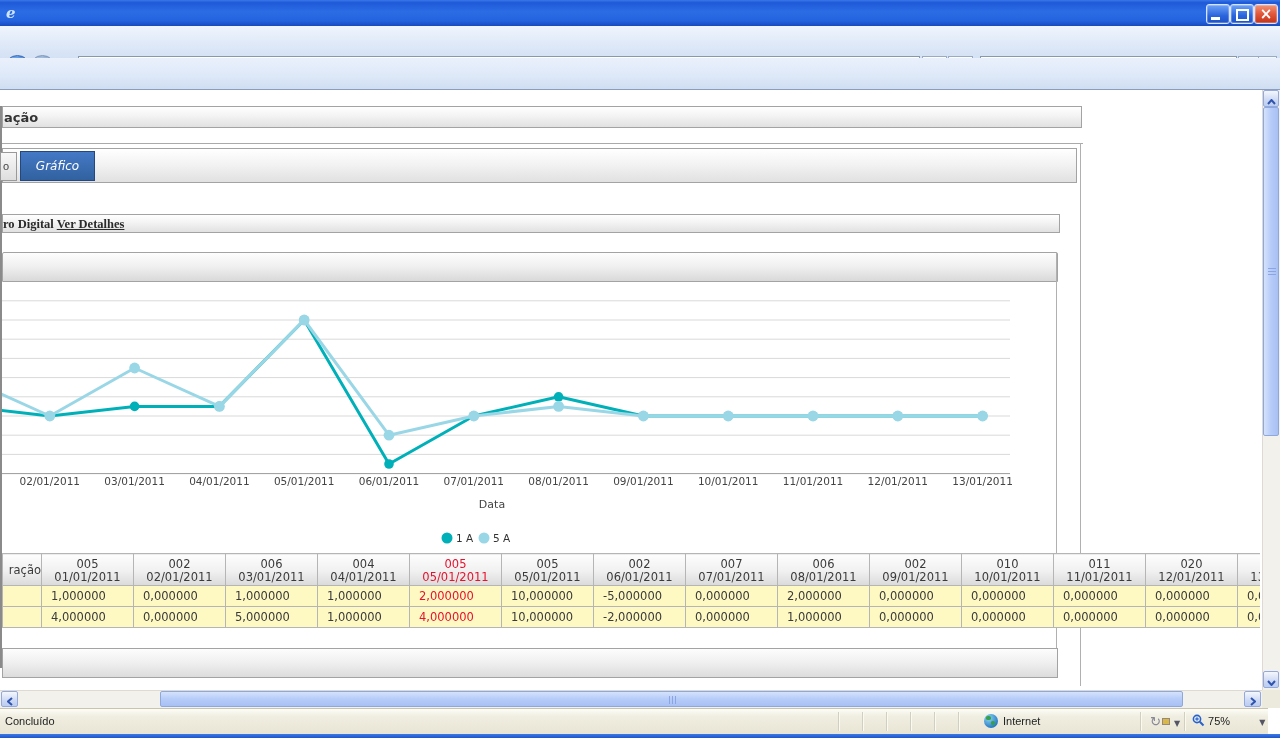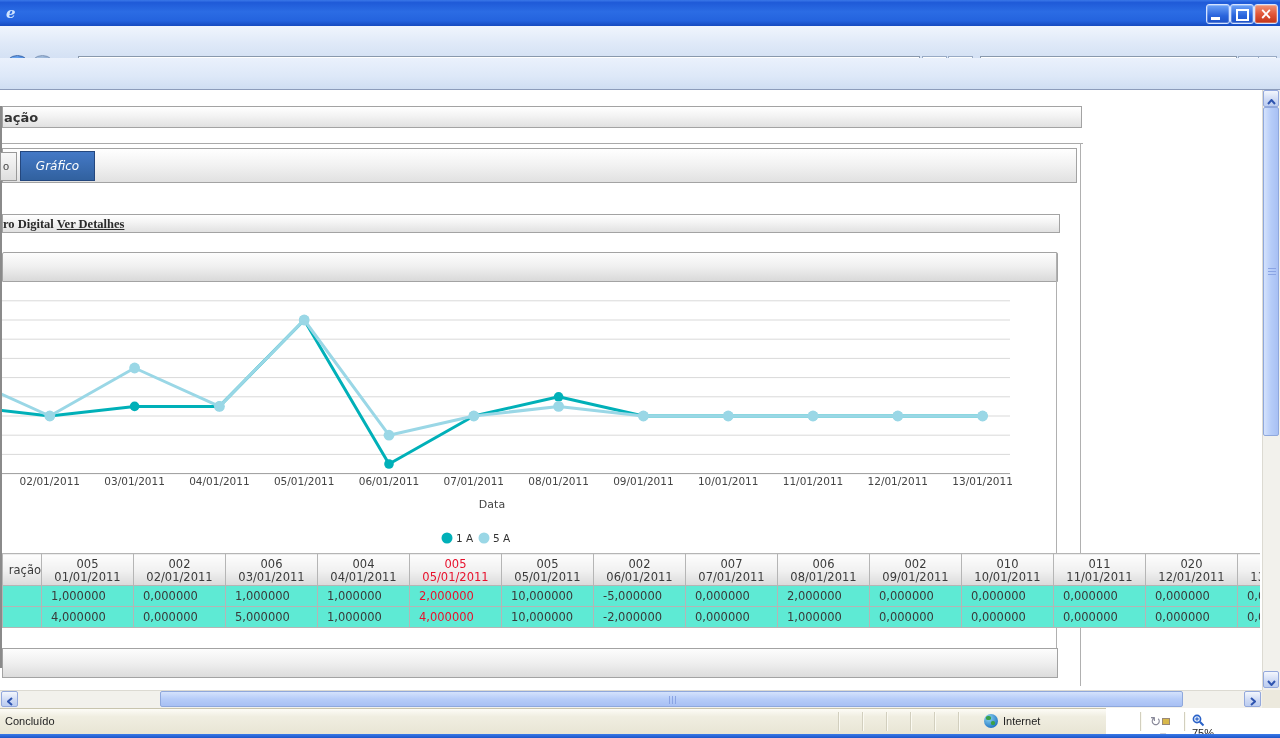--- a/index.html
+++ b/index.html
@@ -91,21 +91,21 @@
 
   
   .tablewrap{left:2px;top:463px;width:1258px;height:78px;overflow:hidden;z-index:2;background:transparent;}
   table.cal{border-collapse:collapse;table-layout:fixed;width:1327px;
     font-family:"DejaVu Sans",sans-serif;font-size:11.5px;color:#3a3a3a;background:#fff;}
   table.cal th,table.cal td{border:1px solid #b5b5b5;padding:0;overflow:hidden;white-space:nowrap;}
   table.cal th{height:31px;font-weight:normal;
     background:linear-gradient(180deg,#fdfdfd 0%,#f0f0f0 55%,#dadada 100%);}
   table.cal th .l1{line-height:13px;padding-top:3px;}
   table.cal th .l2{line-height:13px;}
-  table.cal td{height:20px;padding-left:9px;background:#5eead4;}
+  table.cal td{height:20px;padding-left:9px;background:#fef9c3;}
   table.cal th.lbl{text-align:right;padding-left:2px;}
   .red{color:#e8112d;}
 
   
   .vscroll{left:1262px;top:90px;width:18px;height:600px;background:#f2f1ec;
     box-shadow:inset 1px 0 0 #dcdad2;}
   .hscroll{left:0;top:690px;width:1262px;height:18px;background:#f2f1ec;
     box-shadow:inset 0 1px 0 #dcdad2;}
   .sbtn{box-sizing:border-box;border:1px solid #93a8dc;border-radius:2px;
     background:linear-gradient(180deg,#f4f7fd,#cdd9f4 60%,#bccdf0);text-align:center;}
@@ -114,21 +114,21 @@
     background:linear-gradient(90deg,#d4e2fc,#b6ccf8 50%,#a8c0f4);}
   .hthumb{top:1px;left:160px;width:1023px;height:16px;
     background:linear-gradient(180deg,#d4e2fc,#b6ccf8 50%,#a8c0f4);}
   .grip-v{position:absolute;left:4px;top:160px;width:8px;height:9px;
     background:repeating-linear-gradient(180deg,#8aa4e4 0 1px,transparent 1px 3px);}
   .grip-h{position:absolute;top:4px;left:508px;width:9px;height:8px;
     background:repeating-linear-gradient(90deg,#8aa4e4 0 1px,transparent 1px 3px);}
   .corner{left:1262px;top:690px;width:18px;height:18px;background:#ece9dd;}
 
   
-  .statusbar{left:0;top:708px;width:1106px;height:26px;
+  .statusbar{left:0;top:708px;width:1268px;height:26px;
     background:linear-gradient(180deg,#fdfcf7 0%,#f0eee1 30%,#e8e5d4 100%);
     border-top:1px solid #c8c4ae;box-sizing:border-box;font-size:11px;color:#222;}
   .status-text{left:5px;top:6px;}
   .sdiv{top:3px;width:1px;height:19px;background:#d2cfbe;border-right:1px solid #fbfaf2;}
   .globe{left:0;top:0;width:14px;height:14px;border-radius:50%;
     background:radial-gradient(circle at 35% 30%,#8ed4f0,#2a7ec8 70%,#1a5a9c);overflow:hidden;}
   .globe i{position:absolute;background:#3aa048;border-radius:40%;}
   .bottomedge{left:0;top:734px;width:1280px;height:4px;
     background:linear-gradient(180deg,#3a7ae8,#1c55c8);}
 </style>

